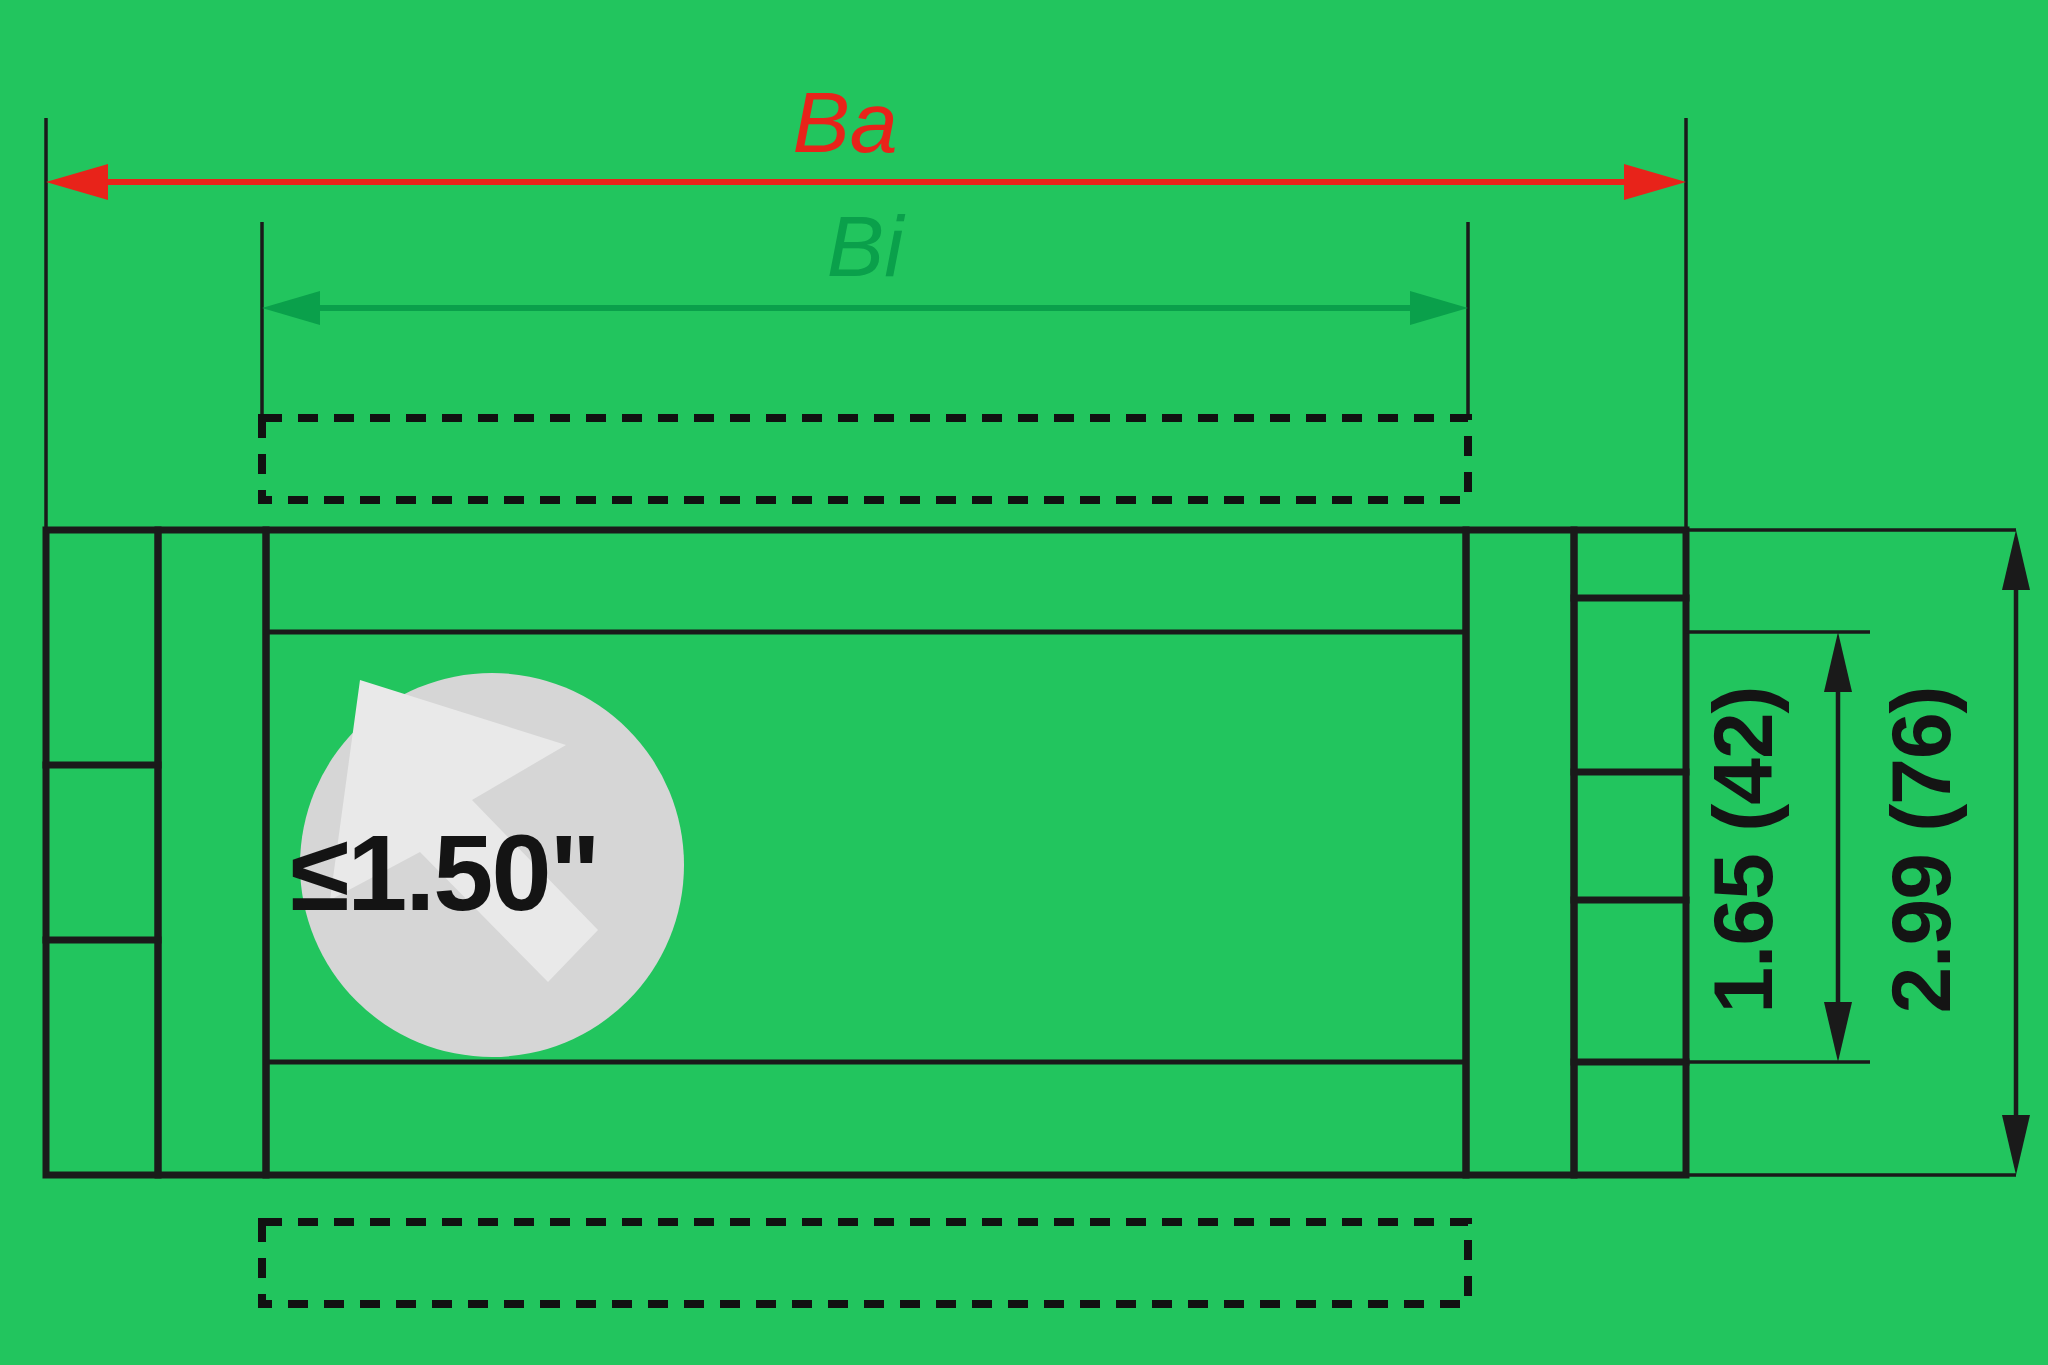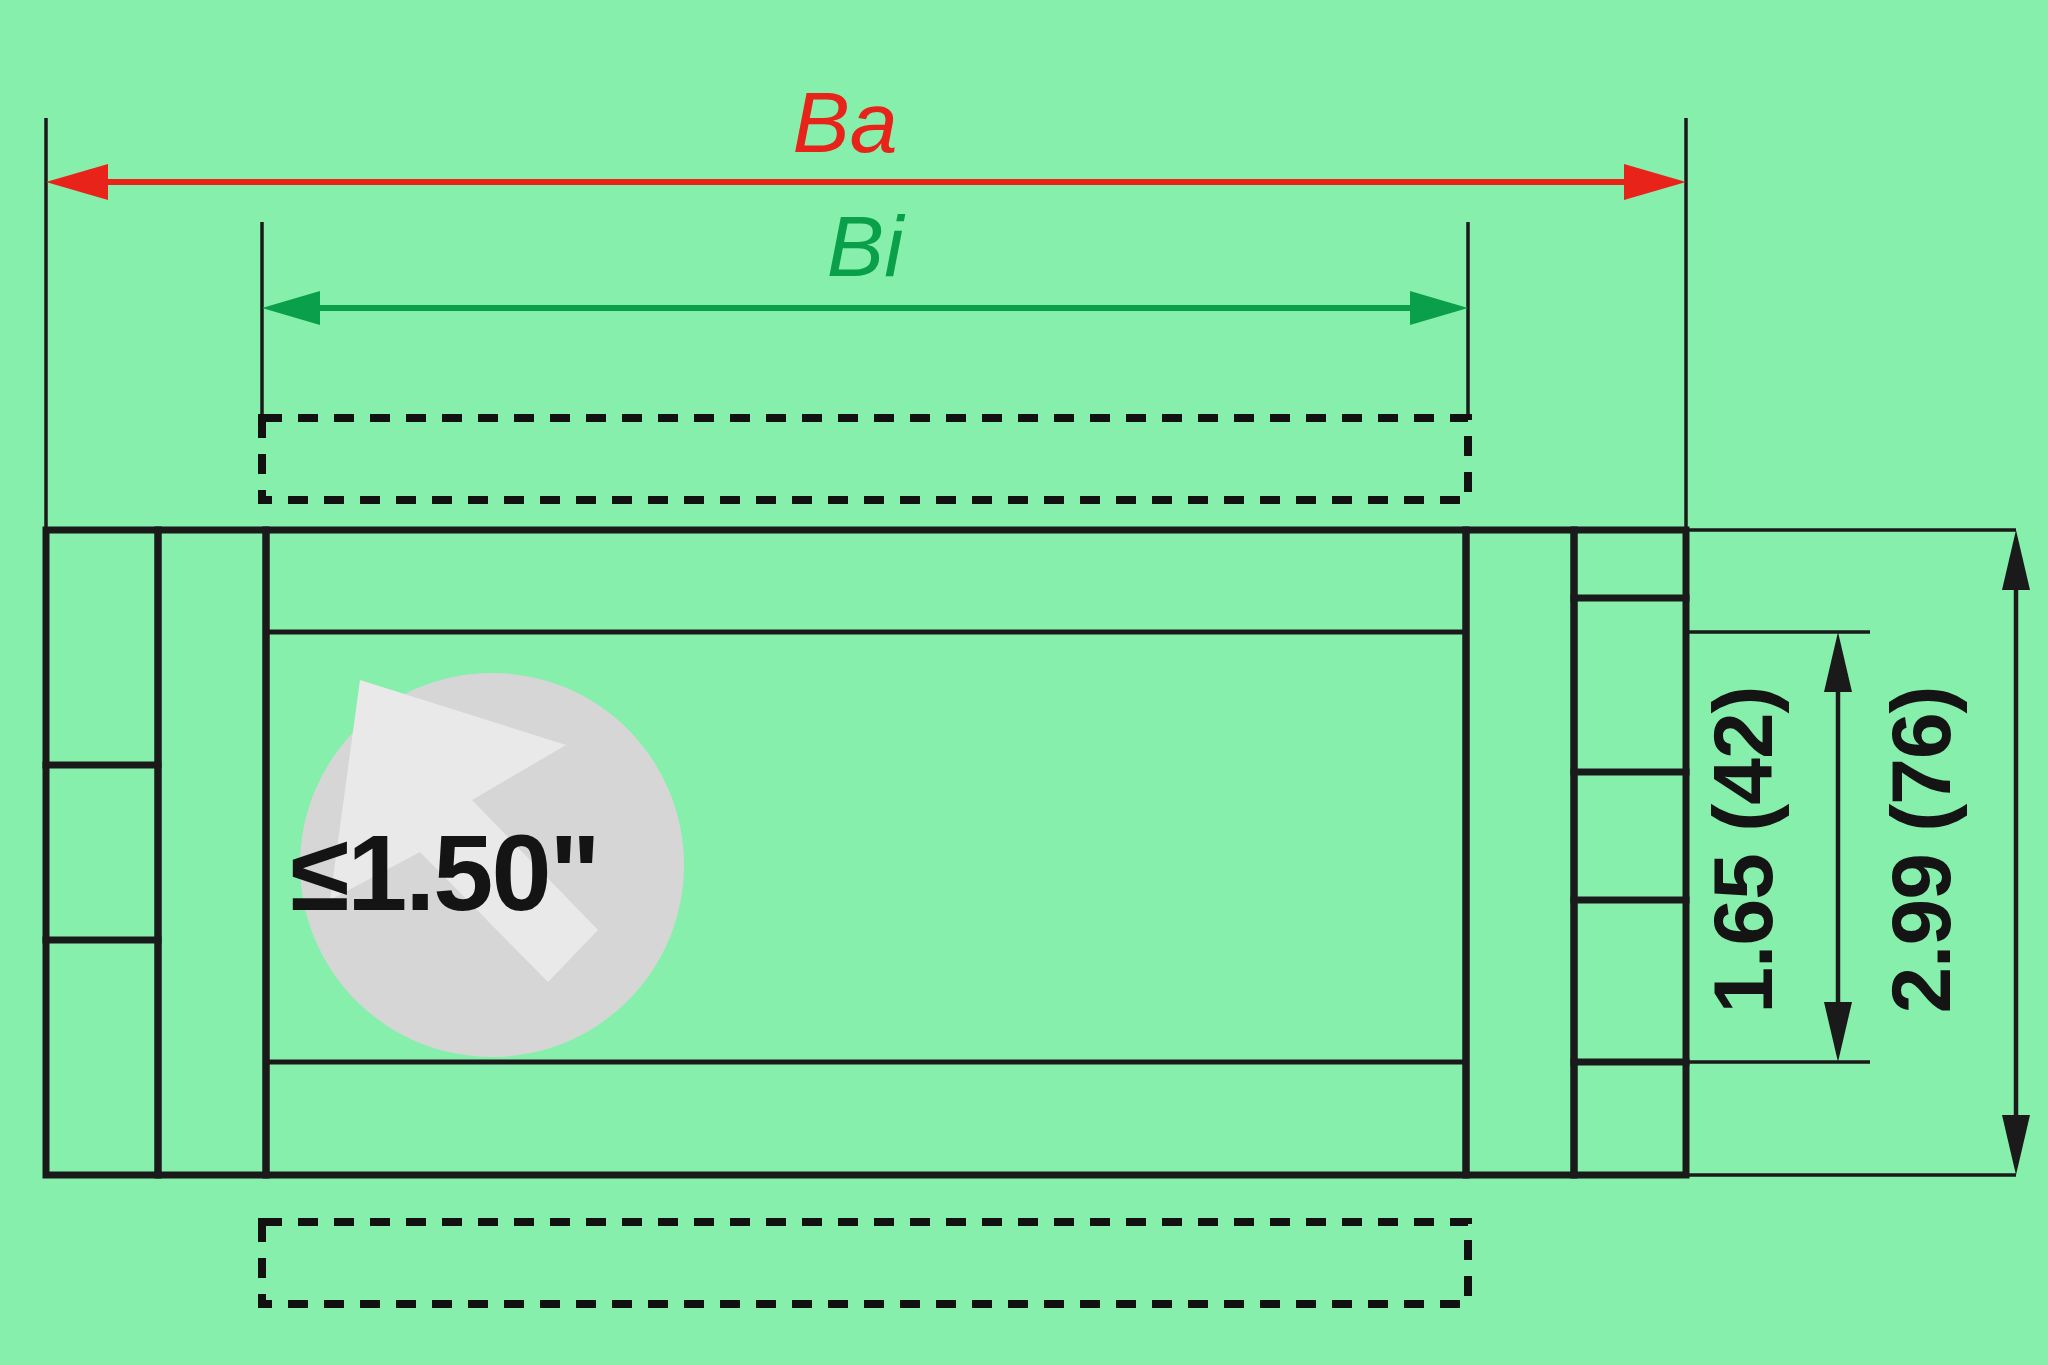--- a/index.html
+++ b/index.html
@@ -10,21 +10,21 @@
   body {
     width: 2048px;
     height: 1365px;
     font-family: "Liberation Sans", sans-serif;
     overflow: hidden;
   }
   #drawing-root {
     position: relative;
     width: 2048px;
     height: 1365px;
-    background: #86efac;
+    background: #22c55e;
   }
   svg#technical-drawing {
     display: block;
     width: 2048px;
     height: 1365px;
   }
   .solid-line {
     stroke: #1a1a1a;
     stroke-width: 7;
     fill: none;

